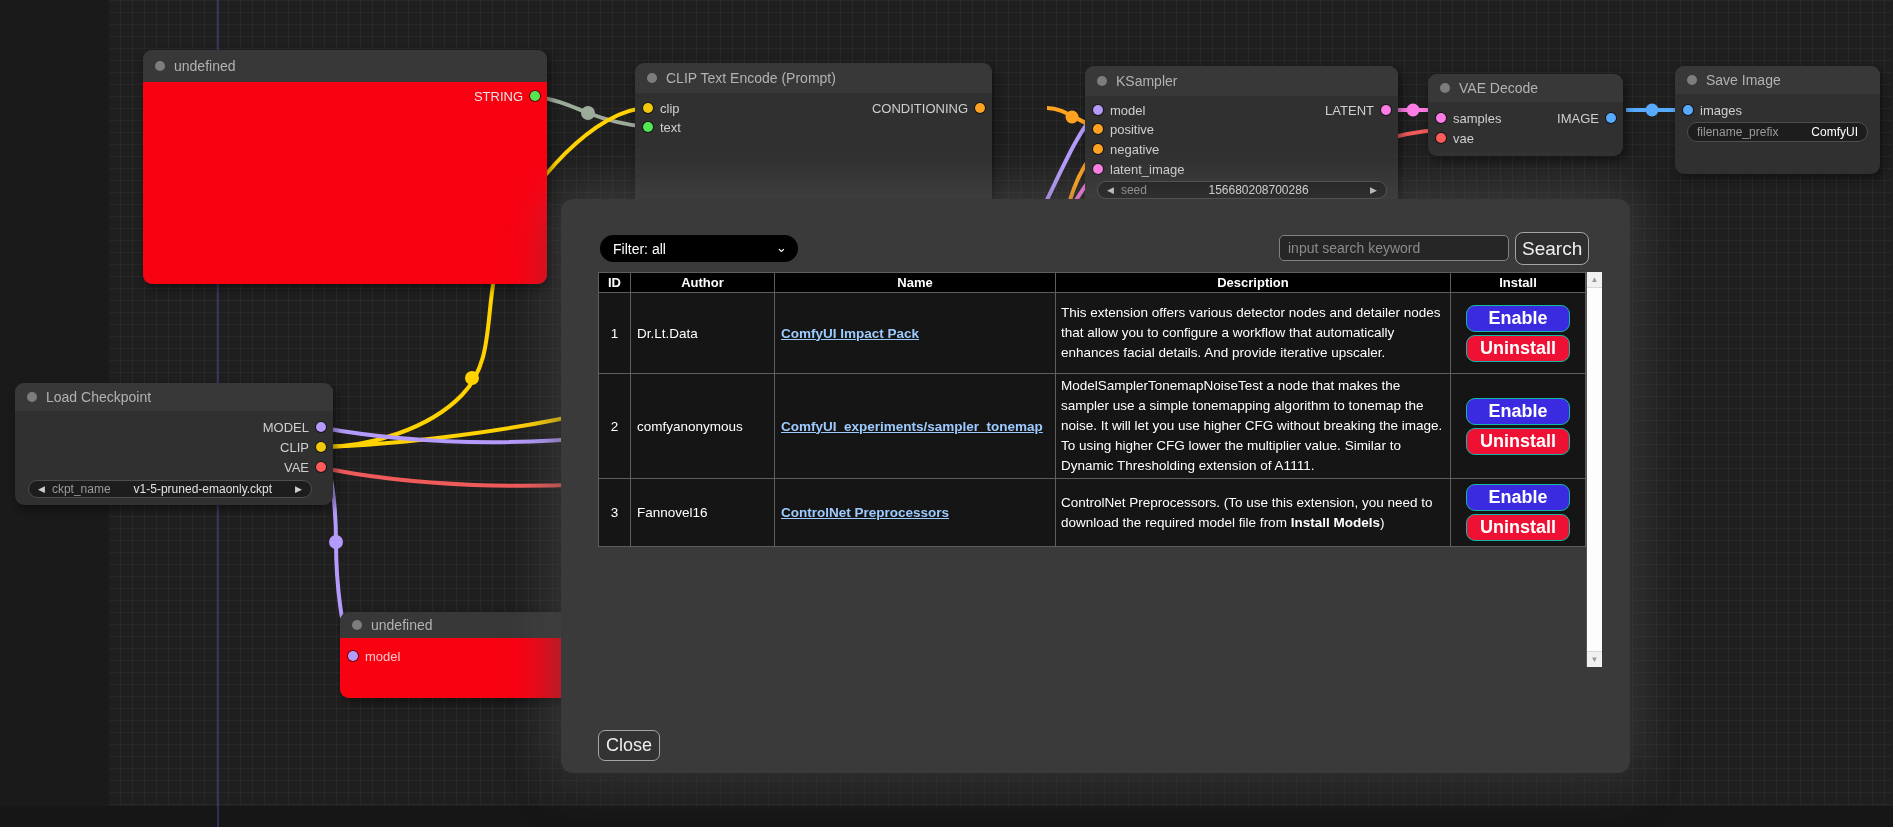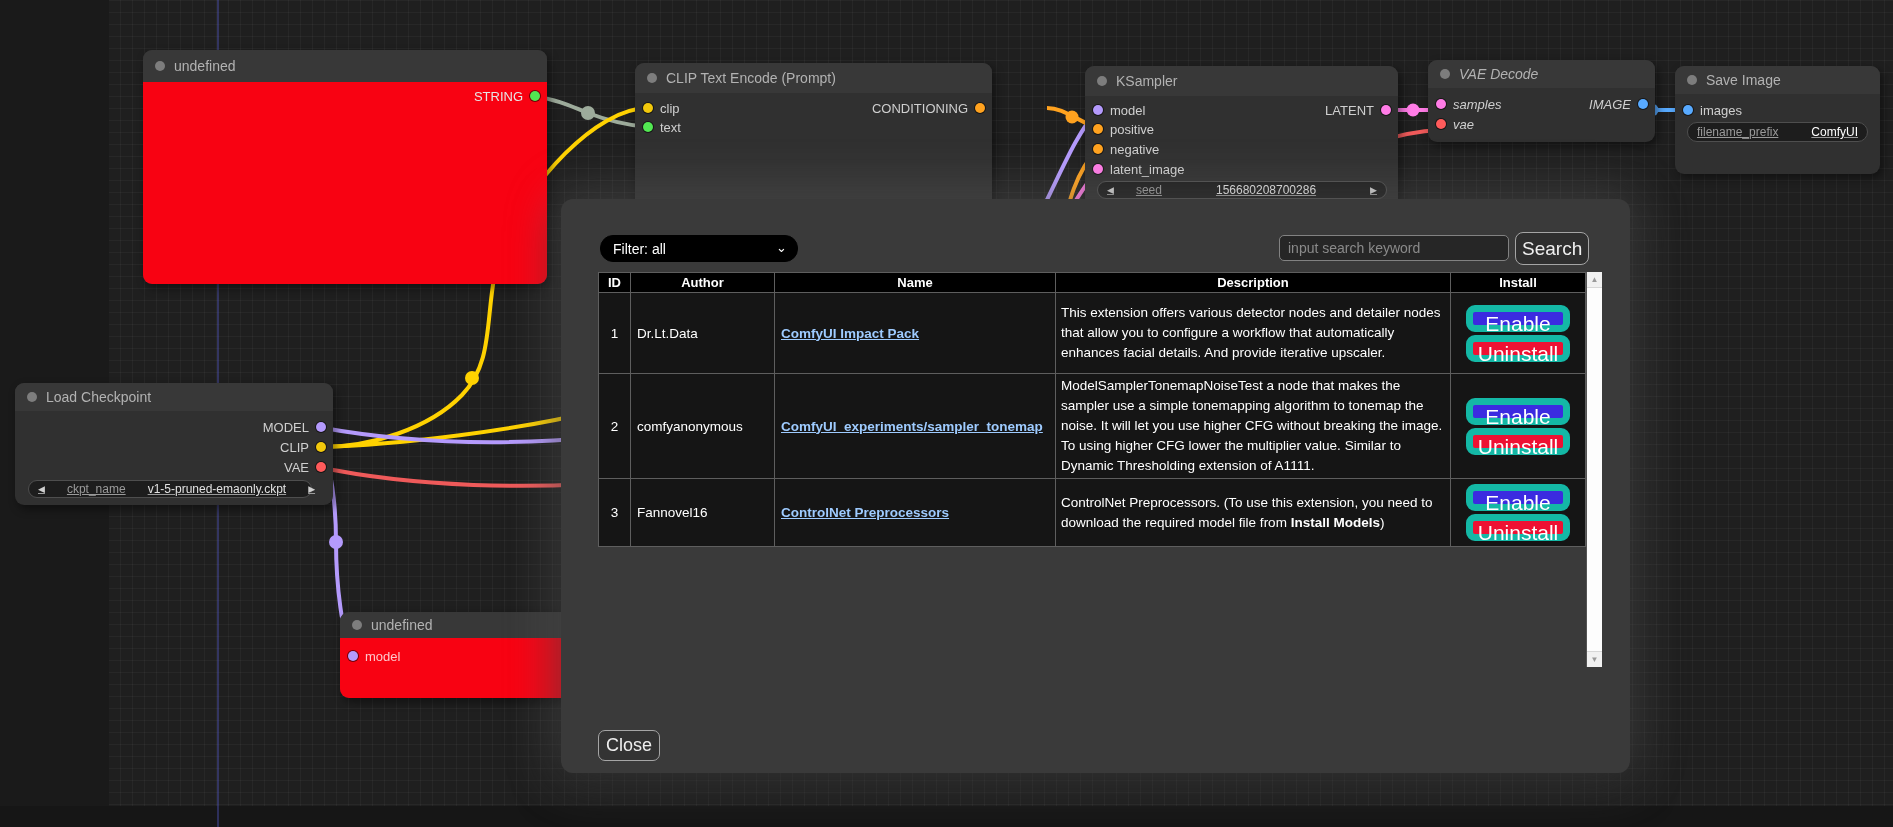--- a/index.html
+++ b/index.html
@@ -34,21 +34,21 @@
   .pdot{width:10px;height:10px;border-radius:50%;box-shadow:0 0 0 1px rgba(0,0,0,0.55);flex:0 0 auto;}
   .pdot.green{background:#52e852;}
   .pdot.yellow{background:#f2c80c;}
   .pdot.orange{background:#ffa21f;}
   .pdot.purple{background:#b49afc;}
   .pdot.pink{background:#ff7ce6;}
   .pdot.red{background:#ff5b5b;}
   .pdot.blue{background:#58aaff;}
 
   .widget{position:absolute;box-sizing:border-box;background:#1d1d1d;border:1px solid #4e4e4e;
-    border-radius:10px;display:flex;align-items:center;padding:0 9px;gap:22px;color:#9a9a9a;font-size:12px;z-index:3;text-decoration:underline;}
+    border-radius:10px;display:flex;align-items:center;padding:0 9px;gap:7px;color:#9a9a9a;font-size:12px;z-index:3;}
   .warrow{color:#cfcfcf;font-size:9px;line-height:1;}
   .wvalue{color:#e2e2e2;margin:0 auto;white-space:nowrap;}
   .wvalue.right{margin:0 0 0 auto;}
 
   
   .modal{position:absolute;left:561px;top:199px;width:1069px;height:574px;background:#3a3a3a;
     border-radius:12px;z-index:5;
     box-shadow:0 0 50px 10px rgba(190,190,190,0.22), 0 12px 45px rgba(0,0,0,0.55);}
   .select-wrap{position:absolute;left:39px;top:36px;width:198px;height:27px;}
   .select-wrap select{width:100%;height:100%;background:#000;color:#fff;border:1px solid #000;
@@ -72,22 +72,22 @@
     border:1px solid #5e5e5e;padding:0;}
   table.ext td{background:#151515;border:1px solid #5e5e5e;color:#fff;font-size:13.5px;vertical-align:middle;}
   td.c-id{text-align:center;}
   td.c-author{padding:0 6px;}
   td.c-name{padding:0 6px;}
   td.c-name a{color:#9ecbff;font-weight:bold;text-decoration:underline;}
   td.c-desc{padding:2px 5px;line-height:20px;}
   td.c-desc b{font-weight:bold;}
   td.c-install{text-align:center;}
   .btn-enable,.btn-uninstall{display:block;margin:3px auto;width:104px;height:27px;color:#fff;
-    border:7px solid #14b8a6;border-radius:9px;font-size:21px;cursor:pointer;
-    font-family:"Liberation Sans",sans-serif;padding:0;}
+    border:1px solid #14b8a6;border-radius:9px;font-size:18px;cursor:pointer;
+    font-family:"Liberation Sans",sans-serif;padding:0;font-weight:bold;}
   .btn-enable{background:#3b2be0;}
   .btn-uninstall{background:#ee1133;}
 
   .sb{width:17px;height:395px;background:#f1f1f1;display:flex;flex-direction:column;border-left:1px solid #555;}
   .sb .arr{height:15px;display:flex;align-items:center;justify-content:center;color:#9a9a9a;font-size:8px;background:#f1f1f1;}
   .sb .thumb{flex:1;background:#fdfdfd;border-top:1px solid #d7d7d7;border-bottom:1px solid #d7d7d7;}
 </style>
 </head>
 <body>
 
@@ -174,21 +174,21 @@
       <span class="pdot pink"></span>
     </div>
     <div class="widget" style="left:12px;top:115px;width:290px;height:18px;">
       <span class="warrow">◀</span>
       <span>seed</span>
       <span class="wvalue">156680208700286</span>
       <span class="warrow">▶</span>
     </div>
   </div>
 
-  <div class="node" style="left:1428px;top:60px;width:227px;height:82px;font-style:italic;">
+  <div class="node" style="left:1428px;top:74px;width:195px;height:82px;">
     <div class="node-header" style="height:28px;">
       <span class="node-dot"></span>
       <span class="node-title">VAE Decode</span>
     </div>
     <div class="port in" style="top:36px;">
       <span class="pdot pink"></span>
       <span class="plabel">samples</span>
     </div>
     <div class="port in" style="top:56px;">
       <span class="pdot red"></span>

